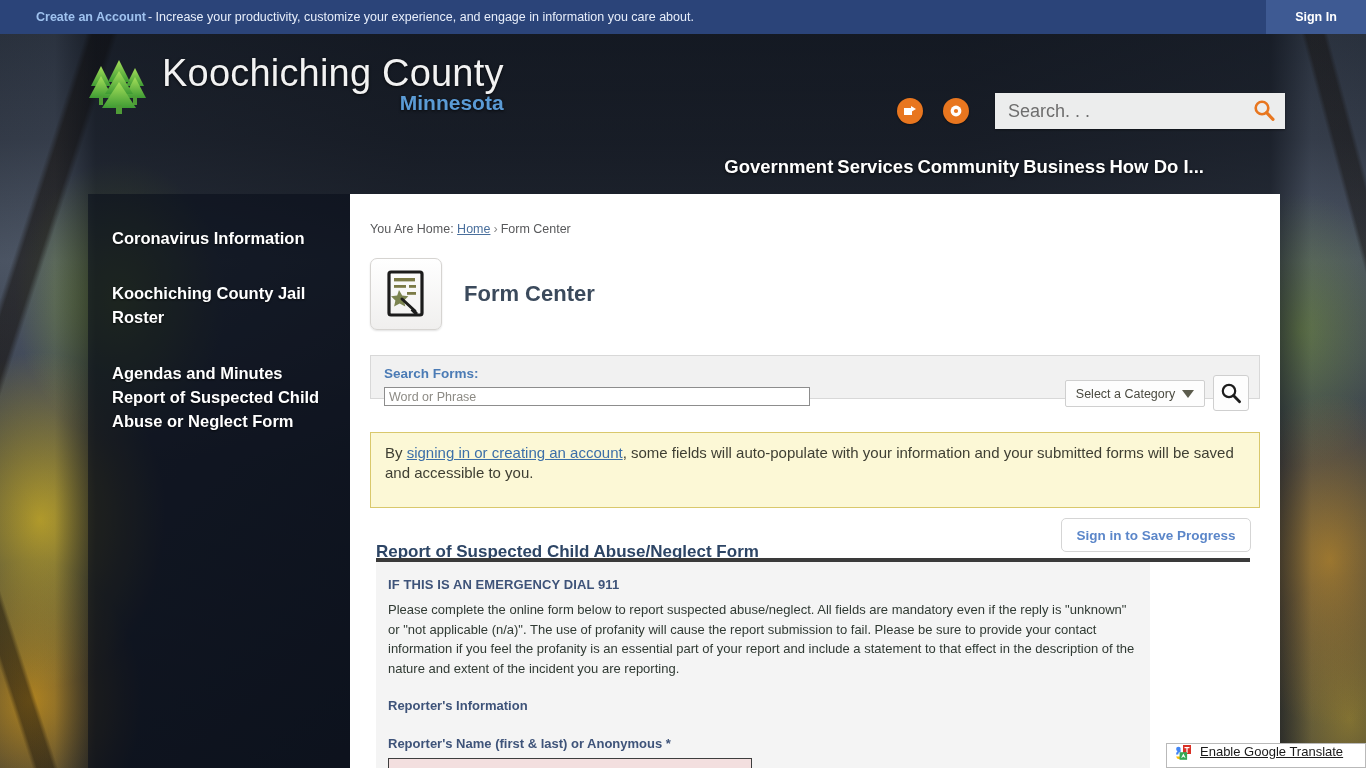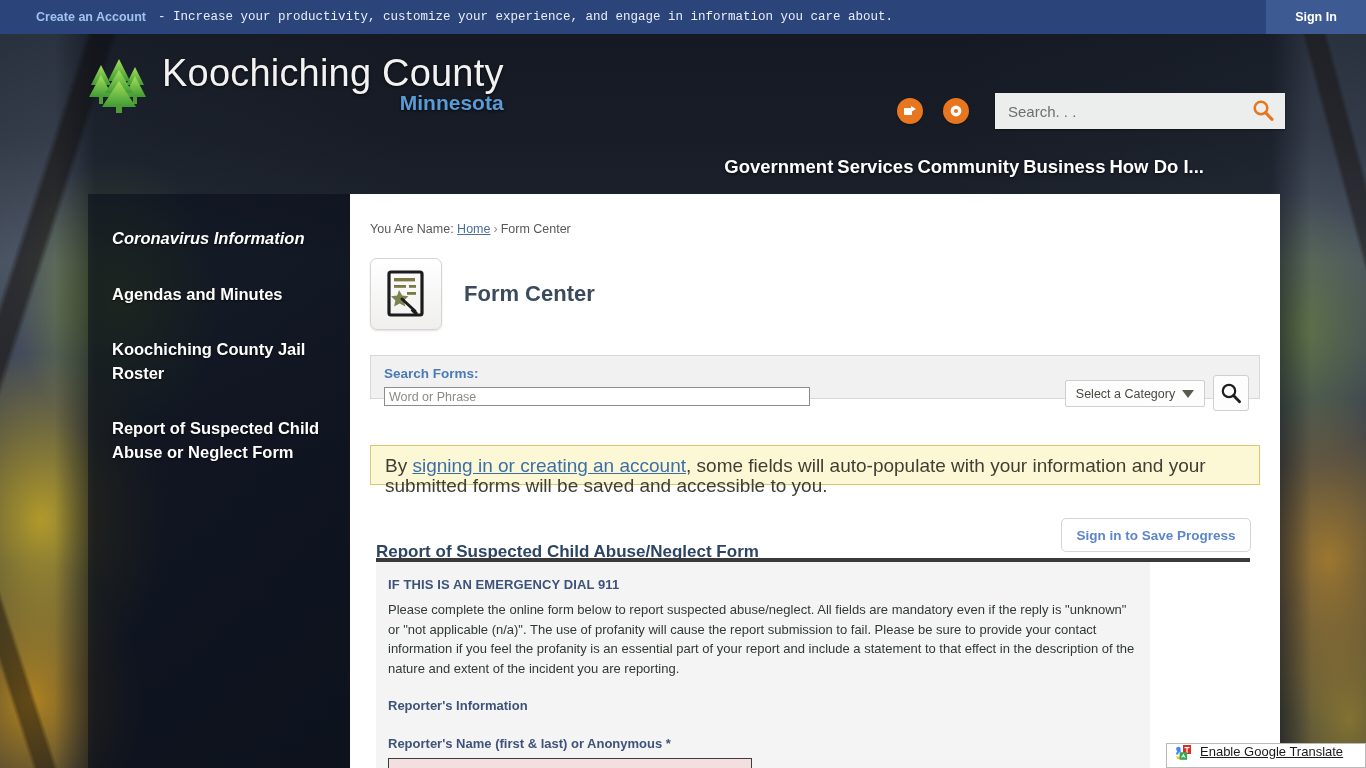--- a/index.html
+++ b/index.html
@@ -54,38 +54,38 @@
     z-index: 40;
   }
   .topbar-inner {
     position: absolute; left: 36px; top: 0;
     height: 34px; display: flex; align-items: center;
   }
   .create-account-link {
     color: #9fc2ef; font-weight: bold; text-decoration: none;
     cursor: pointer;
   }
-  .topbar-text { color: #e7eefb; margin-left: 12px; font-family: Liberation Mono, monospace; }
+  .topbar-text { color: #e7eefb; margin-left: 2px; }
   .signin-btn {
     position: absolute; right: 0; top: 0;
     height: 34px; width: 100px;
     background: #3e5a93;
     color: #ffffff;
     font-size: 12.5px; font-weight: bold;
     display: flex; align-items: center; justify-content: center;
     border: none; cursor: pointer;
     font-family: "Liberation Sans", sans-serif;
   }
 
   
   .header { position: absolute; top: 34px; left: 0; width: 1366px; height: 160px; z-index: 30; }
 
   .logo-wrap {
     position: absolute; left: 88px; top: 18px;
-    display: flex; align-items: center; cursor: pointer;
+    display: flex; align-items: flex-end; cursor: pointer;
   }
   .trees { width: 66px; height: 56px; margin-top: 4px; }
   .logo-text { margin-left: 8px; }
   .logo-title {
     font-size: 38px; font-weight: normal; color: #f2f2f2;
     letter-spacing: .2px; line-height: 42px;
     text-shadow: 0 1px 3px rgba(0,0,0,.75);
   }
   .logo-sub {
     font-size: 21px; font-weight: bold; color: #5b9bd5;
@@ -105,21 +105,21 @@
   .searchbox {
     position: absolute; left: 995px; top: 59px;
     width: 290px; height: 36px;
     background: #eceded;
     display: flex; align-items: center;
     box-shadow: 0 1px 2px rgba(0,0,0,.4);
   }
   .searchbox input {
     flex: 1; height: 34px; border: none; outline: none;
     background: transparent; padding-left: 13px;
-    font-size: 15px; color: #4d4d4d;
+    font-size: 18px; color: #4d4d4d;
     font-family: "Liberation Sans", sans-serif;
   }
   .searchbox input::placeholder { color: #6e6e6e; }
   .search-go { width: 44px; height: 34px; border: none; background: transparent; cursor: pointer; padding: 0; }
 
   .mainnav {
     position: absolute; left: 0; top: 118px; width: 1286px;
     display: flex; justify-content: flex-end; 
     padding-right: 80px;
   }
@@ -138,24 +138,24 @@
     z-index: 20;
   }
   .sidebar-item {
     display: block;
     color: #ffffff; text-decoration: none;
     font-size: 16.5px; font-weight: bold;
     line-height: 24px; cursor: pointer;
     padding: 0 24px;
     text-shadow: 0 1px 2px rgba(0,0,0,.7);
   }
-  .si1 { margin-top: 32px; font-style: italic; }
+  .si1 { margin-top: 32px; }
   .si2 { margin-top: 32px; }
   .si3 { margin-top: 31px; }
-  .si4 { margin-top: 31px; }
+  .si4 { }
   .si5 { margin-top: 32px; }
 
   
   .content {
     position: absolute; left: 350px; top: 194px;
     width: 930px; height: 574px;
     background: #ffffff;
     z-index: 20;
     overflow: hidden;
   }
@@ -212,26 +212,26 @@
   .sf-search-btn {
     position: absolute; right: 10px; top: 19px;
     width: 36px; height: 36px;
     background: #fdfdfd; border: 1px solid #cfcfcf; border-radius: 3px;
     cursor: pointer; display: flex; align-items: center; justify-content: center;
     padding: 0;
   }
 
   
   .notice {
-    position: absolute; left: 20px; top: 251px;
-    width: 890px; height: 40px;
+    position: absolute; left: 20px; top: 238px;
+    width: 890px; height: 76px;
     background: #fcf8d6;
     border: 1px solid #d9c86c;
     padding: 10px 14px;
-    font-size: 19px; line-height: 20px; color: #3f3f33;
+    font-size: 15px; line-height: 20px; color: #3f3f33;
   }
   .notice a { color: #3c6fa8; text-decoration: underline; cursor: pointer; }
 
   
   .form-title {
     position: absolute; left: 26px; top: 334px;
     font-size: 17px; font-weight: bold; color: #2d4565;
   }
   .save-progress {
     position: absolute; right: 29px; top: 324px;
@@ -365,29 +365,29 @@
     <a>Government</a>
     <a>Services</a>
     <a>Community</a>
     <a>Business</a>
     <a>How Do I...</a>
   </nav>
 </div>
 
 <aside class="sidebar">
   <a class="sidebar-item si1">Coronavirus Information</a>
+  <a class="sidebar-item si3">Koochiching County Jail Roster</a>
   <a class="sidebar-item si2">Agendas and Minutes</a>
-  <a class="sidebar-item si3">Koochiching County Jail Roster</a>
   <a class="sidebar-item si4">Report of Suspected Child Abuse or Neglect Form</a>
 </aside>
 
 <main class="content">
 
   <div class="breadcrumb">
-    <span>You Are Name:</span>
+    <span>You Are Home:</span>
     <a>Home</a><span class="crumb-sep">›</span><span>Form Center</span>
   </div>
 
   <div class="page-head">
     <div class="page-icon">
       <svg width="48" height="50" viewBox="0 0 48 50">
         <rect x="7" y="3" width="33" height="43" rx="2" fill="none" stroke="#1c1c1c" stroke-width="3.2"></rect>
         <rect x="12" y="9" width="21" height="3.4" fill="#7b7a46"></rect>
         <rect x="12" y="16" width="12" height="2.8" fill="#7b7a46"></rect>
         <rect x="27" y="16" width="7" height="2.8" fill="#7b7a46"></rect>

